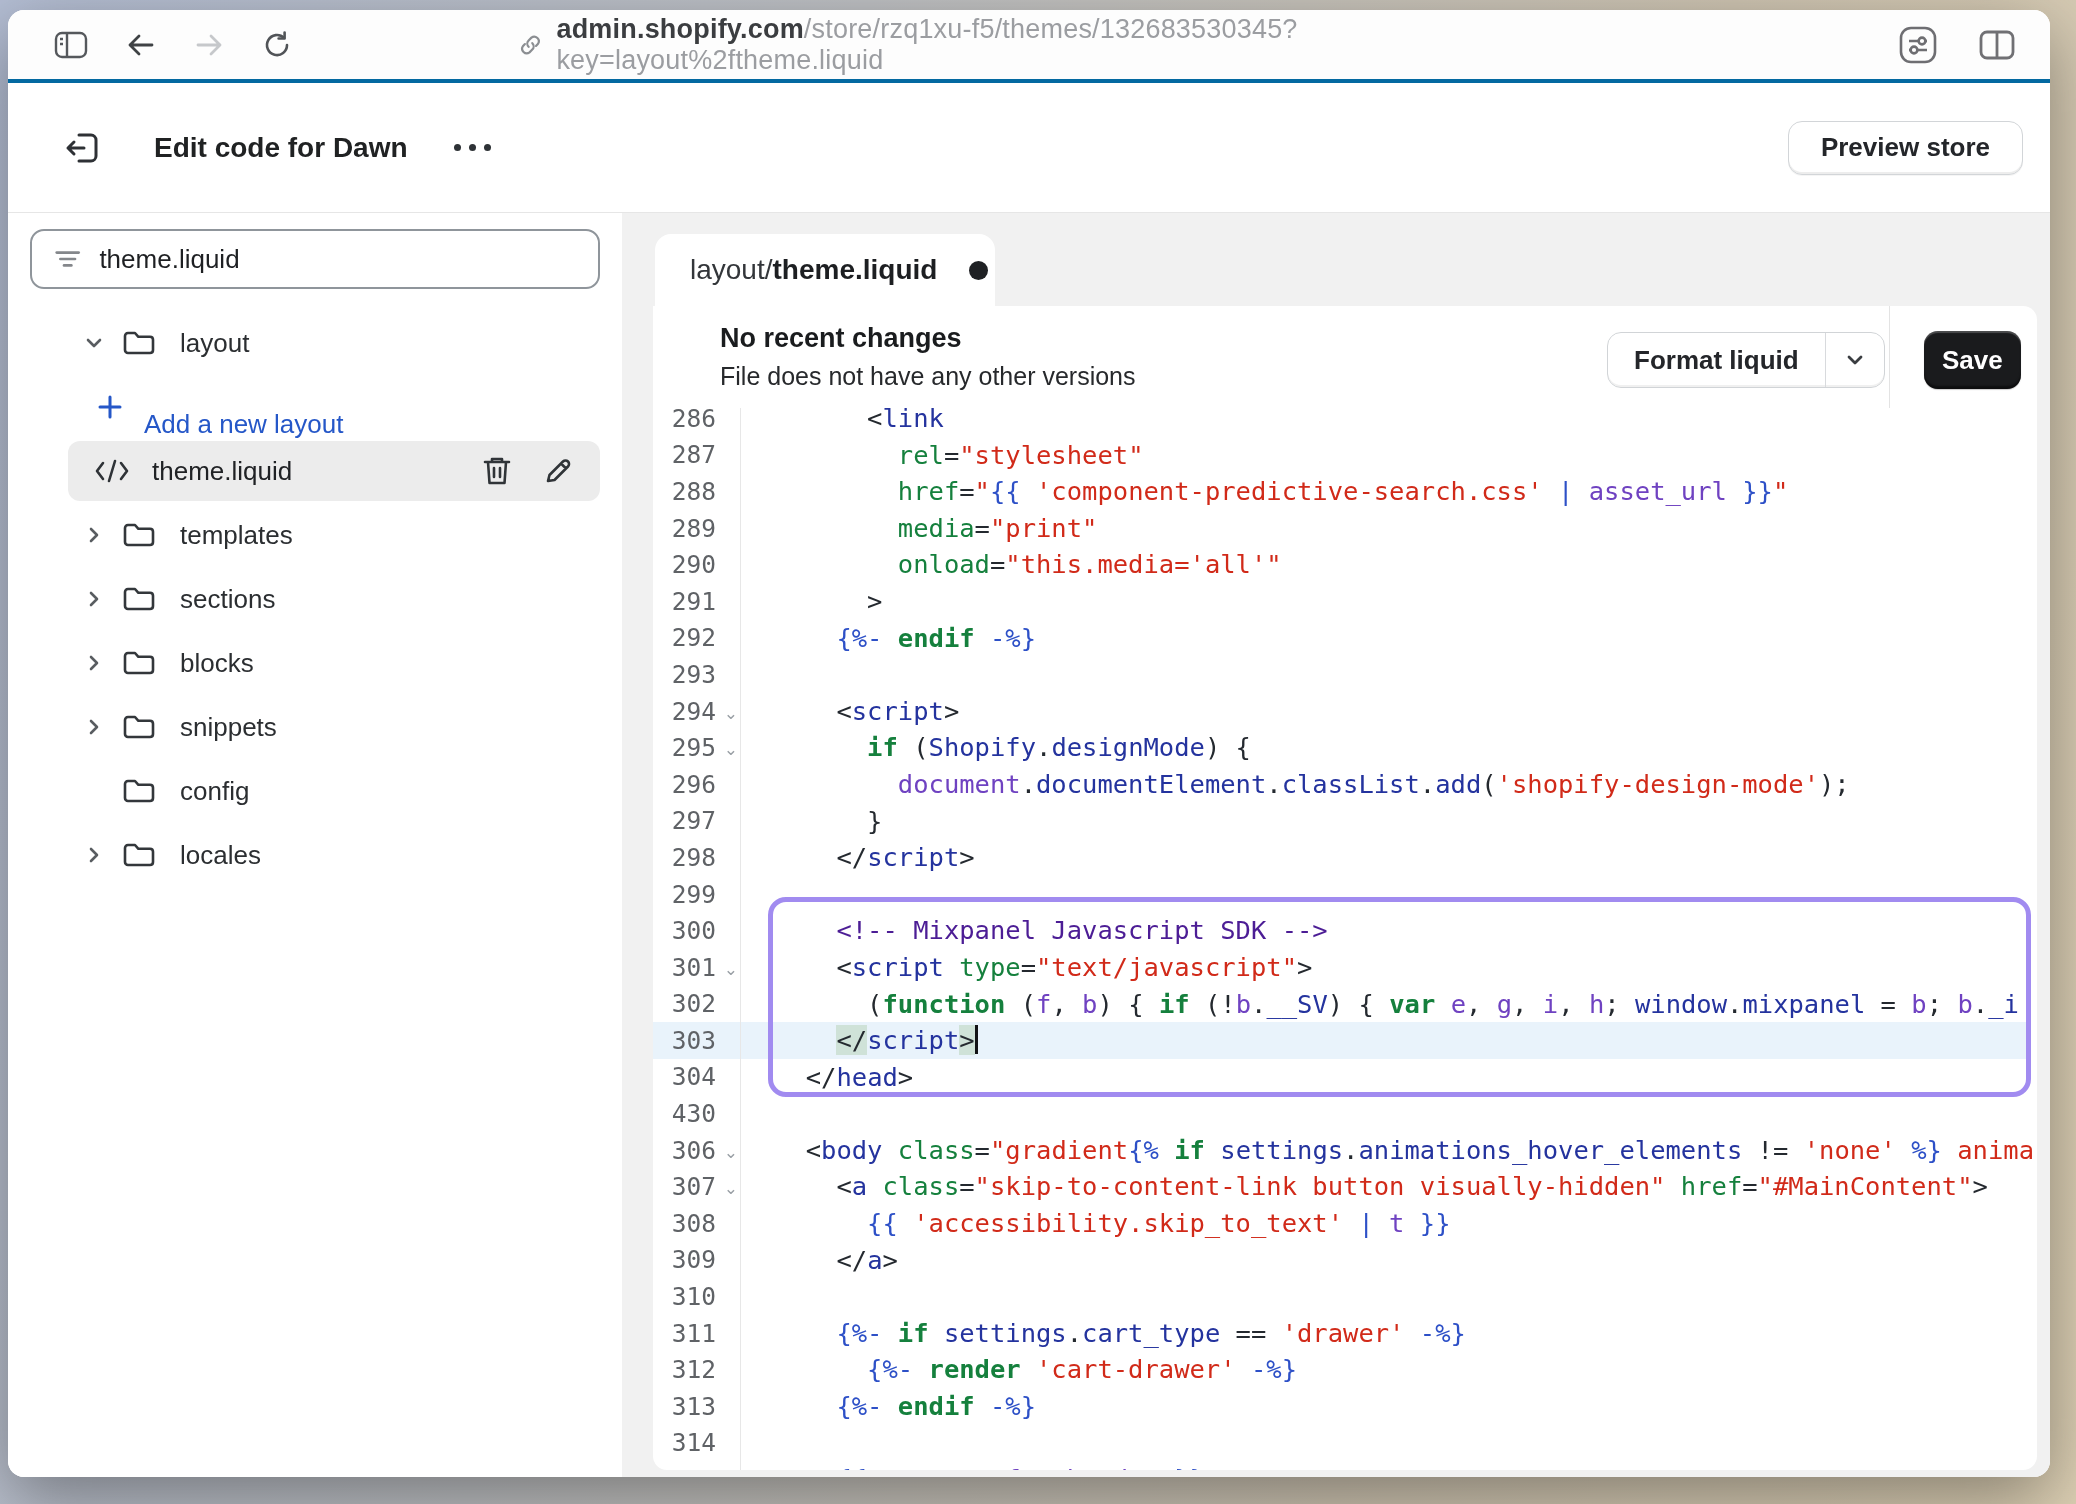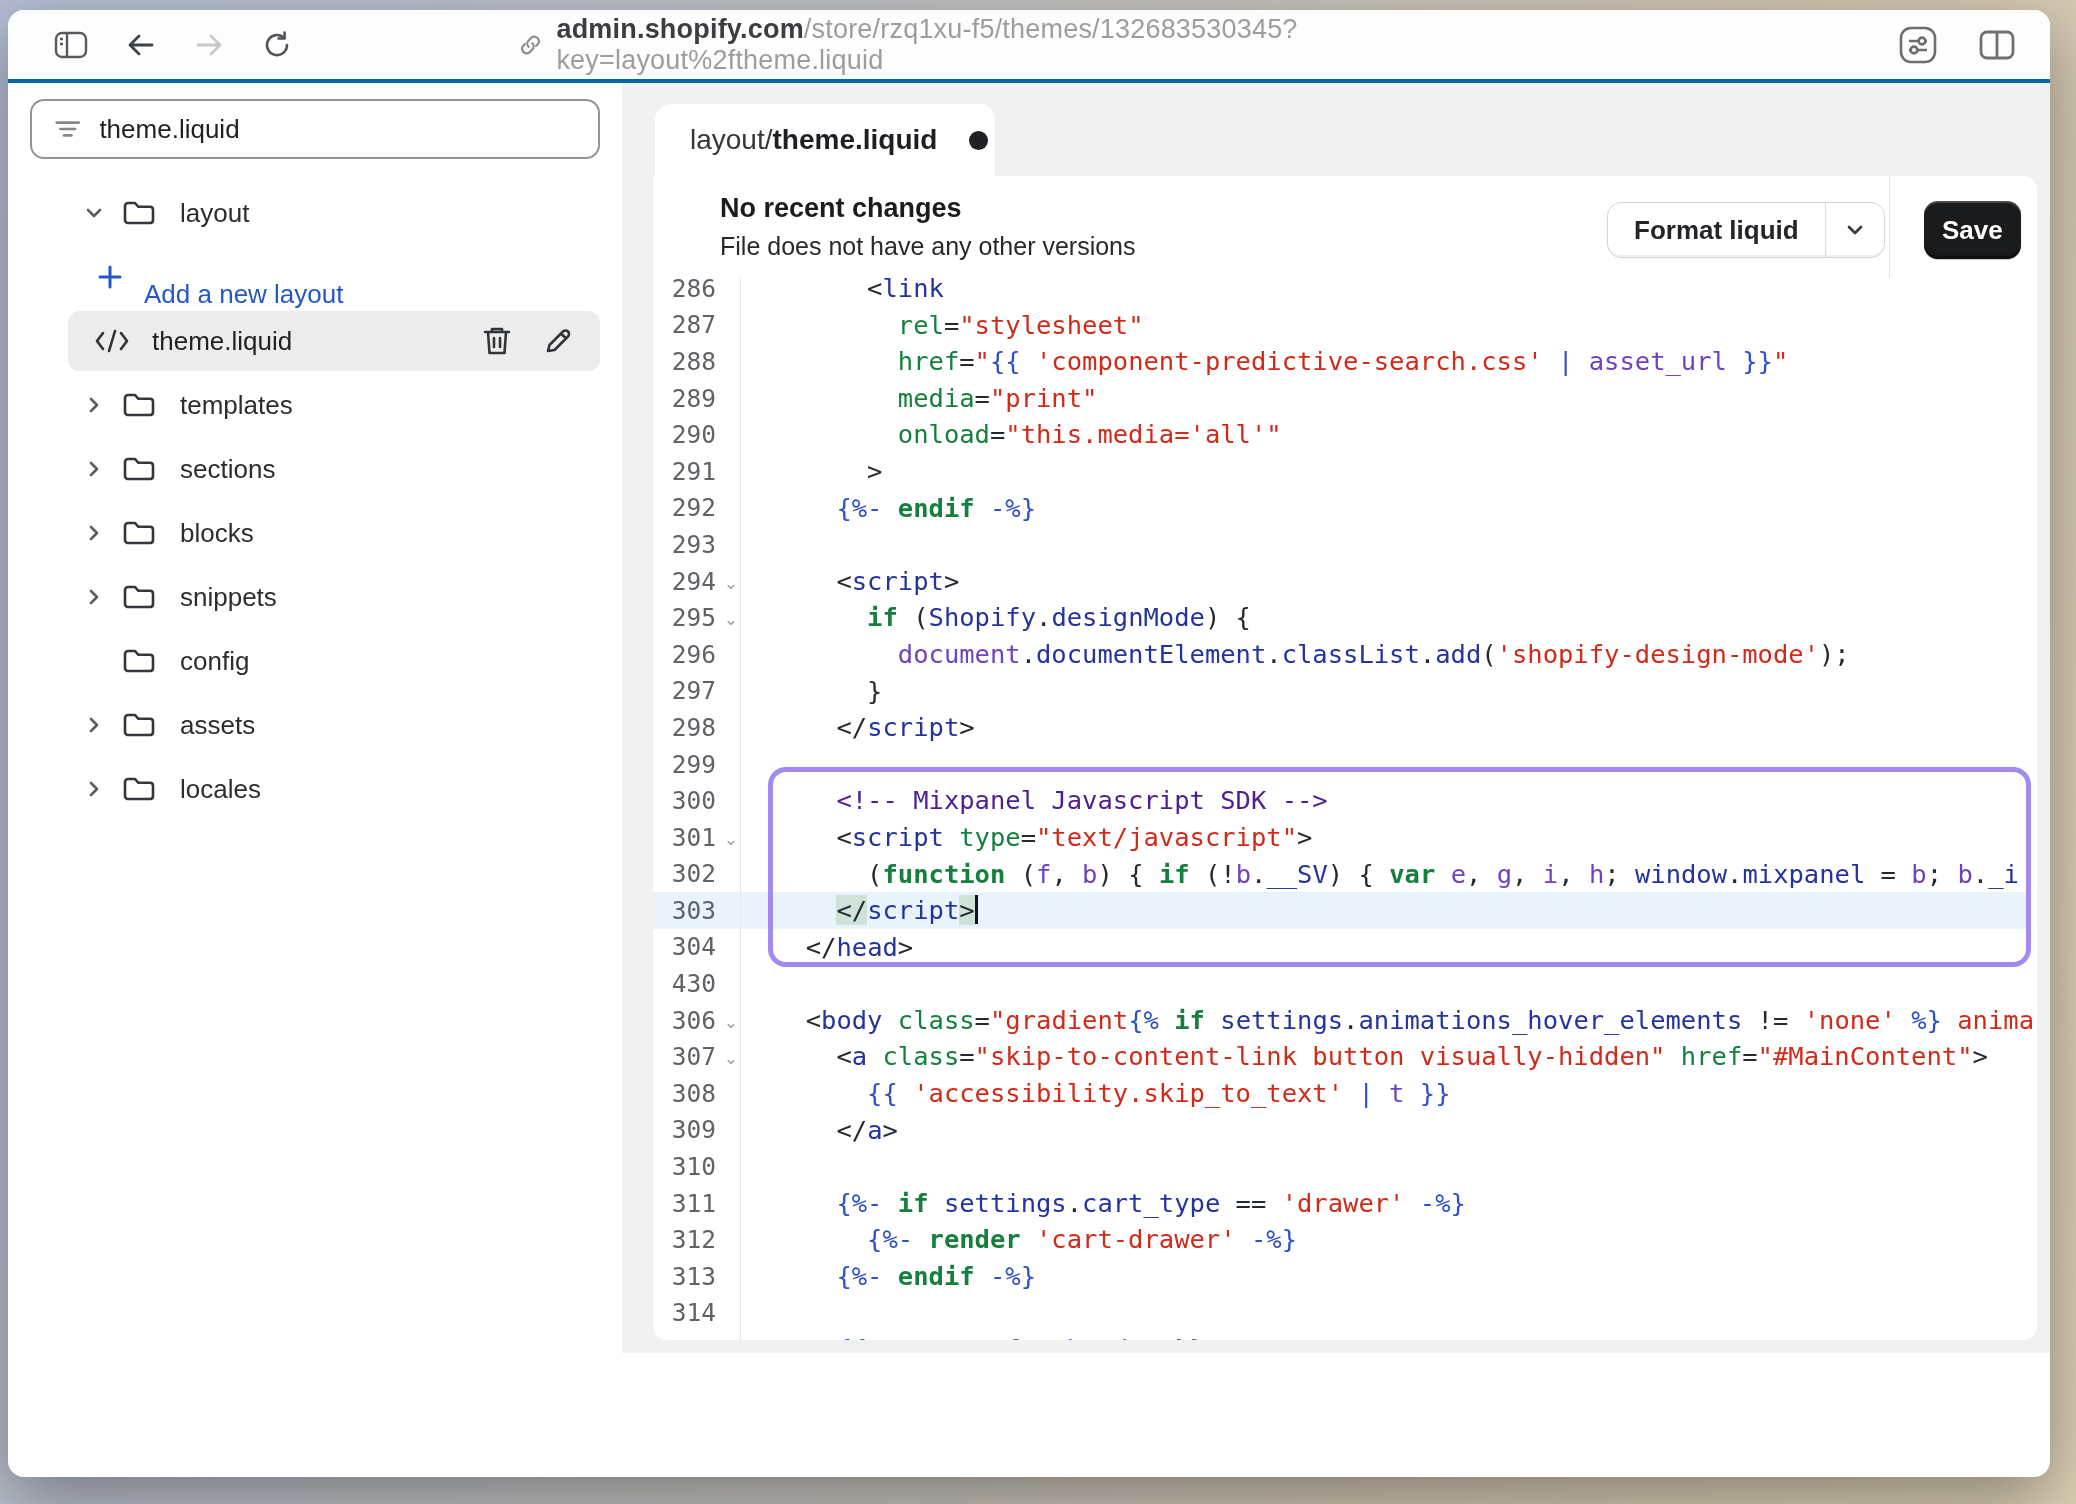--- a/index.html
+++ b/index.html
@@ -179,20 +179,35 @@
       </div>
       <div class="tb-btn">
         <svg width="38" height="32" viewBox="0 0 38 32" fill="none" stroke="#707074" stroke-width="2.8">
           <rect x="3" y="3" width="32" height="26" rx="6"></rect>
             <line x1="19" y1="3" x2="19" y2="29"></line>
         </svg>
       </div>
     </div>
   </div>
 
+  <div class="appheader">
+    <div class="exitbtn">
+      <svg width="40" height="40" viewBox="0 0 40 40" fill="none" stroke="#2e3135" stroke-width="3" stroke-linecap="round" stroke-linejoin="round">
+        <path d="M17 7h12a5 5 0 0 1 5 5v16a5 5 0 0 1-5 5H17"></path>
+        <path d="M22 20H6 M12 14l-6 6 6 6"></path>
+      </svg>
+    </div>
+    <div class="apptitle">Edit code for Dawn</div>
+    <div class="kebab">
+      <i></i>
+        <i></i>
+        <i></i>
+    </div>
+    <div class="previewbtn">Preview store</div>
+  </div>
 
   <div class="content">
 
     <div class="sidebar">
       <div class="searchbox">
         <svg width="30" height="24" viewBox="0 0 30 24" fill="none" stroke="#84878b" stroke-width="3" stroke-linecap="round">
           <line x1="3" y1="5" x2="27" y2="5"></line>
             <line x1="7" y1="12" x2="23" y2="12"></line>
             <line x1="11" y1="19" x2="19" y2="19"></line>
         </svg>
@@ -291,33 +306,20 @@
           <span class="lbl">snippets</span>
         </div>
         <div class="trow">
           <span class="fold-sp"></span>
           <span class="ficon">
             <svg width="34" height="30" viewBox="0 0 34 30" fill="none" stroke="#33373b" stroke-width="2.6" stroke-linejoin="round">
                 <path d="M3 8c0-1.7 1.3-3 3-3h7l3.4 3.8H28c1.7 0 3 1.3 3 3V22c0 1.7-1.3 3-3 3H6c-1.7 0-3-1.3-3-3z"></path>
               </svg>
           </span>
           <span class="lbl">config</span>
-        </div>
-        <div class="trow">
-          <span class="chev">
-            <svg width="22" height="22" viewBox="0 0 22 22" fill="none" stroke="#595d61" stroke-width="2.6" stroke-linecap="round" stroke-linejoin="round">
-                <path d="M8 5l6 6-6 6"></path>
-              </svg>
-          </span>
-          <span class="ficon">
-            <svg width="34" height="30" viewBox="0 0 34 30" fill="none" stroke="#33373b" stroke-width="2.6" stroke-linejoin="round">
-                <path d="M3 8c0-1.7 1.3-3 3-3h7l3.4 3.8H28c1.7 0 3 1.3 3 3V22c0 1.7-1.3 3-3 3H6c-1.7 0-3-1.3-3-3z"></path>
-              </svg>
-          </span>
-          <span class="lbl">assets</span>
         </div>
         <div class="trow">
           <span class="chev">
             <svg width="22" height="22" viewBox="0 0 22 22" fill="none" stroke="#595d61" stroke-width="2.6" stroke-linecap="round" stroke-linejoin="round">
                 <path d="M8 5l6 6-6 6"></path>
               </svg>
           </span>
           <span class="ficon">
             <svg width="34" height="30" viewBox="0 0 34 30" fill="none" stroke="#33373b" stroke-width="2.6" stroke-linejoin="round">
                 <path d="M3 8c0-1.7 1.3-3 3-3h7l3.4 3.8H28c1.7 0 3 1.3 3 3V22c0 1.7-1.3 3-3 3H6c-1.7 0-3-1.3-3-3z"></path>

